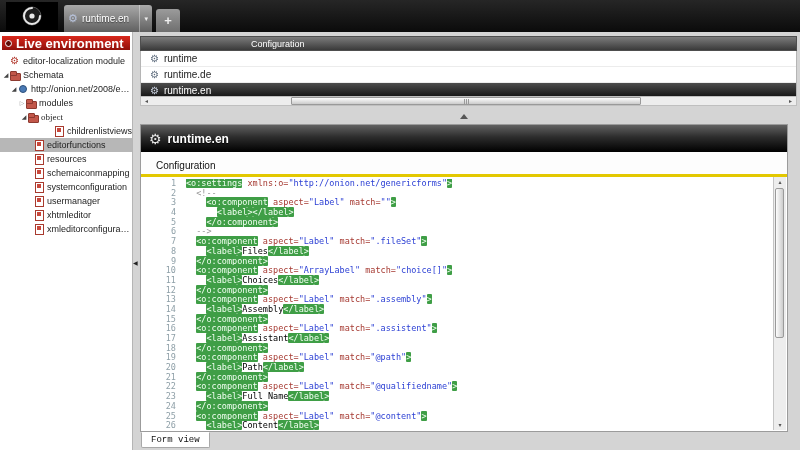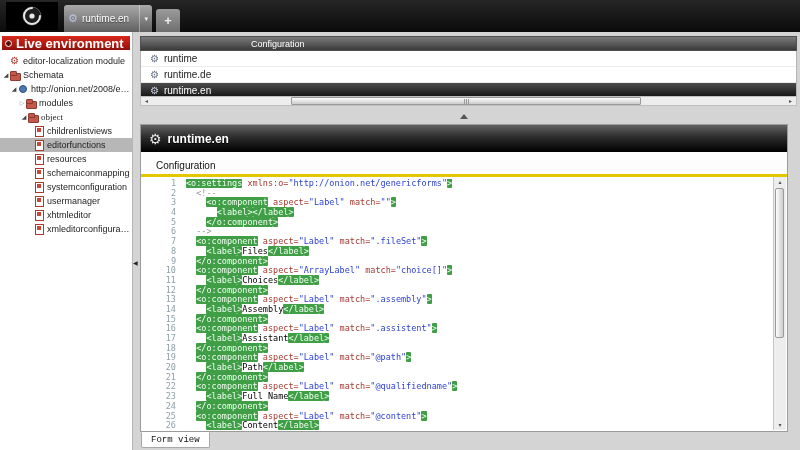--- a/index.html
+++ b/index.html
@@ -130,21 +130,21 @@
         <div class="tree-row" style="padding-left: 18px;">
           <span class="arrow collapsed">▷</span>
           <span class="ticon folder"></span>
           <span class="tlabel">modules</span>
         </div>
         <div class="tree-row" style="padding-left: 20px; font-family: Liberation Serif, serif;">
           <span class="arrow expanded">◢</span>
           <span class="ticon folder"></span>
           <span class="tlabel">object</span>
         </div>
-        <div class="tree-row" style="padding-left: 26px;">
+        <div class="tree-row" style="padding-left: 15px; justify-content: flex-end;">
           <span class="arrow none"></span>
           <span class="ticon doc"></span>
           <span class="tlabel">childrenlistviews</span>
         </div>
         <div class="tree-row sel" style="padding-left: 26px;">
           <span class="arrow none"></span>
           <span class="ticon doc"></span>
           <span class="tlabel">editorfunctions</span>
         </div>
         <div class="tree-row" style="padding-left: 26px;">

